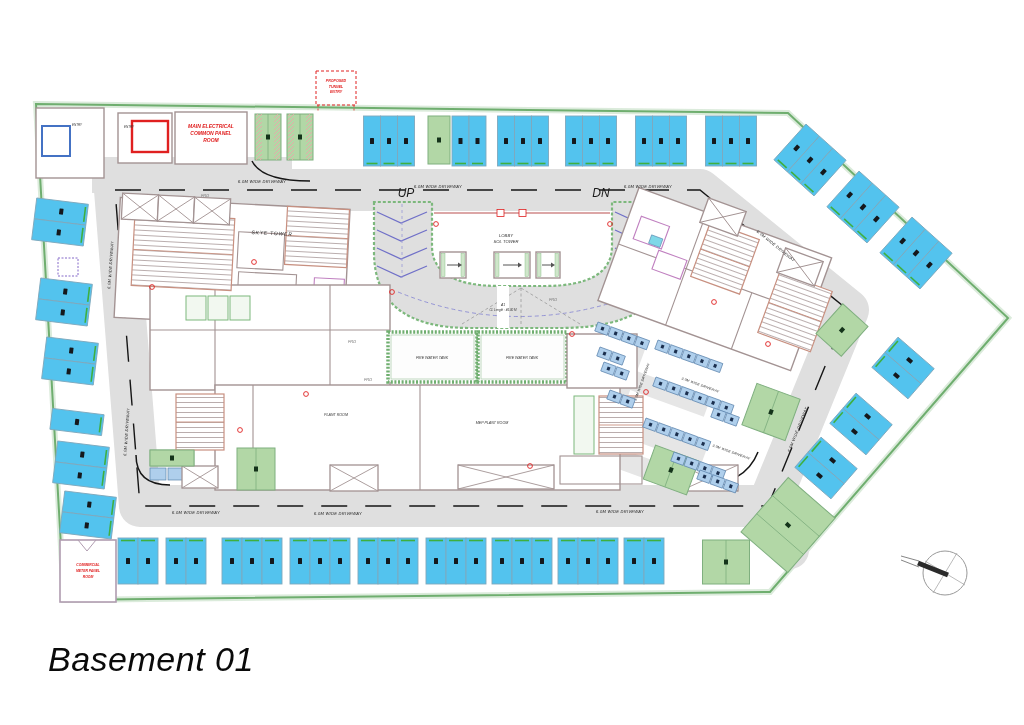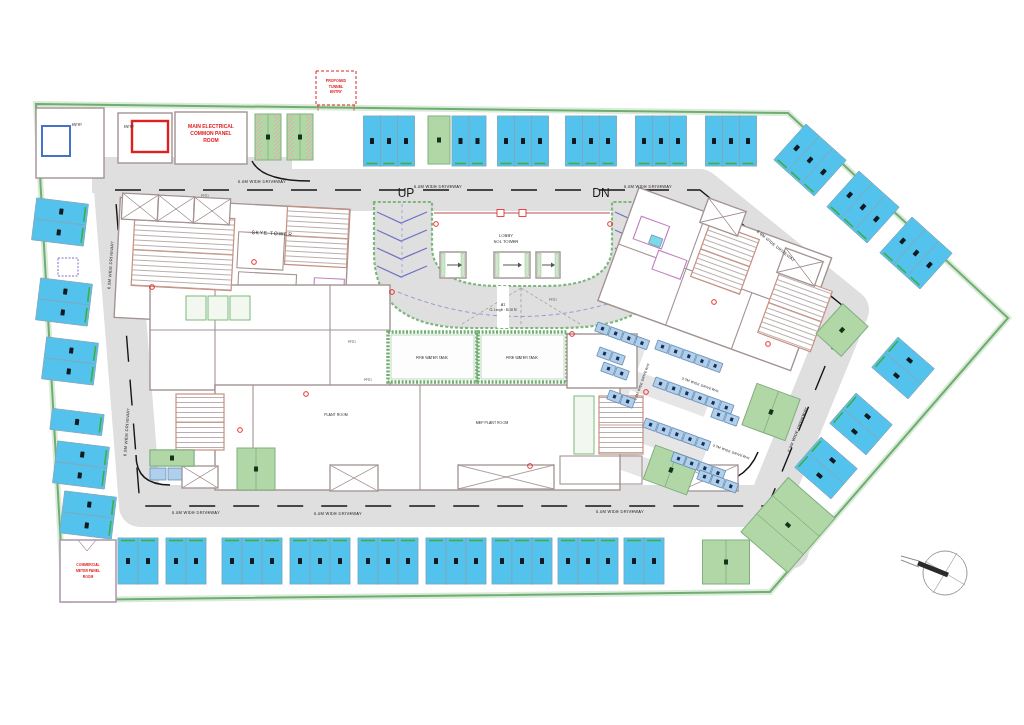--- a/index.html
+++ b/index.html
@@ -1,16 +1,16 @@
 <!DOCTYPE html>
 <html><head>
 <meta charset="utf-8">
 <style>
   html,body{margin:0;padding:0;background:#fff;}
-  .stage{position:relative;width:1024px;height:725px;background:#fff;overflow:hidden;font-family:"Liberation Sans",sans-serif;}
+  .stage{position:relative;width:1024px;height:725px;background:#fff;overflow:hidden;font-family:"Liberation Sans",sans-serif;font-style:italic;}
   .stage svg{position:absolute;left:0;top:0;}
   svg text{font-family:"Liberation Sans",sans-serif;fill:#333;}
   .wall{fill:#fff;stroke:#A39393;stroke-width:1.4;}
   .wl{fill:none;stroke:#A39393;stroke-width:1.1;}
   .pinkroom{fill:#fff;stroke:#C080C0;stroke-width:1.1;}
   .tank{fill:#FDFDFD;stroke:#6FAE6F;stroke-width:3.5;stroke-dasharray:2,1.6;}
   .greenroom{fill:#F2F8F0;stroke:#7CB87C;stroke-width:1;}
   .dlab{font-size:4px;fill:#222;letter-spacing:.3px;text-anchor:middle;}
   .dlab3{font-size:3.4px;fill:#222;letter-spacing:.2px;text-anchor:middle;}
   .red{fill:#E02020;font-weight:bold;text-anchor:middle;}
@@ -706,13 +706,14 @@
   <g>
     <circle cx="945" cy="573" r="22" fill="none" stroke="#999" stroke-width="1"></circle>
     <line x1="925" y1="561" x2="965" y2="585" stroke="#aaa" stroke-width="0.8"></line>
     <line x1="957" y1="553" x2="933" y2="593" stroke="#aaa" stroke-width="0.8"></line>
     <line x1="948" y1="575" x2="918" y2="563" stroke="#2b2b2b" stroke-width="5"></line>
     <line x1="901" y1="556" x2="919" y2="561" stroke="#666" stroke-width="0.8"></line>
     <line x1="901" y1="560" x2="919" y2="567" stroke="#666" stroke-width="0.8"></line>
   </g>
 </svg>
 
+<div class="plan-title">Basement 01</div>
 </div>
 
 </body></html>

